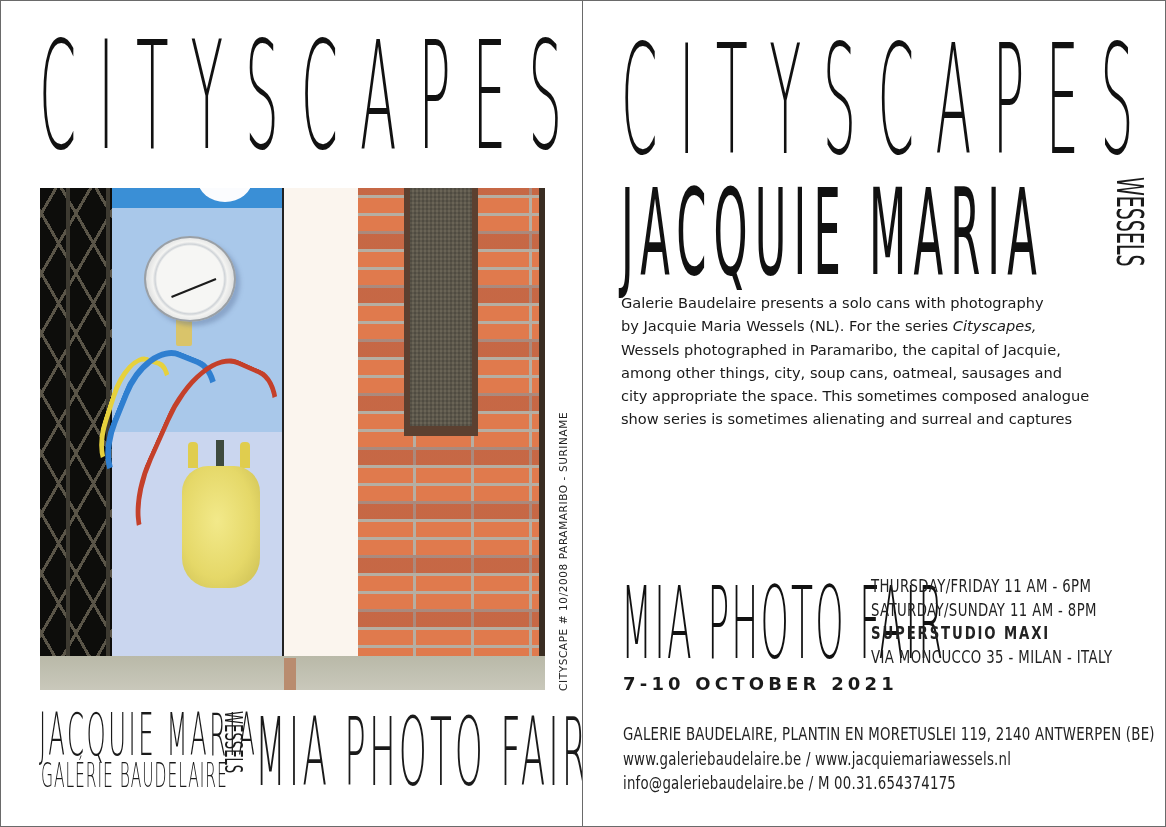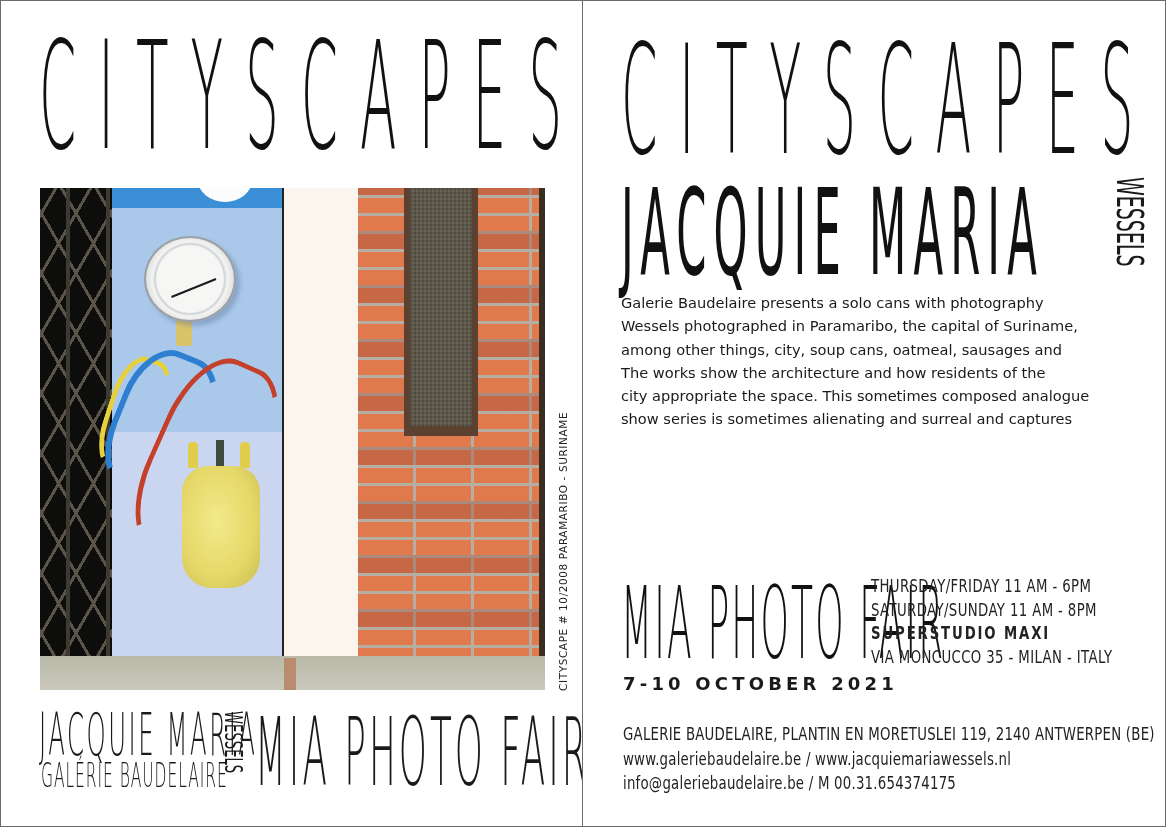--- a/index.html
+++ b/index.html
@@ -130,23 +130,23 @@
 
 <div class="page page-right">
   <div class="cond title-right">CITYSCAPES</div>
   <div class="cond rn-name">JACQUIE MARIA</div>
   <div class="rn-wessels">
     <span class="cond" style="position:absolute;transform:rotate(90deg) translateY(-100%) scaleX(0.5);">WESSELS</span>
   </div>
 
   <div class="body-text">
     <p>Galerie Baudelaire presents a solo cans with photography</p>
-    <p>Wessels photographed in Paramaribo, the capital of Suriname,</p>
+    <p><span>by Jacquie Maria Wessels (NL). For the series </span><em>Cityscapes,</em></p>
+    <p>Wessels photographed in Paramaribo, the capital of Jacquie,</p>
     <p>among other things, city, soup cans, oatmeal, sausages and</p>
-    <p>The works show the architecture and how residents of the</p>
     <p>city appropriate the space. This sometimes composed analogue</p>
     <p>show series is sometimes alienating and surreal and captures</p>
   </div>
 
   <div class="cond fair-title">MIA PHOTO FAIR</div>
   <div class="fair-dates">7-10 OCTOBER 2021</div>
   <div class="fair-info">
     <p>THURSDAY/FRIDAY  11 AM - 6PM</p>
     <p>SATURDAY/SUNDAY 11 AM - 8PM</p>
     <p class="bold">SUPERSTUDIO MAXI</p>

